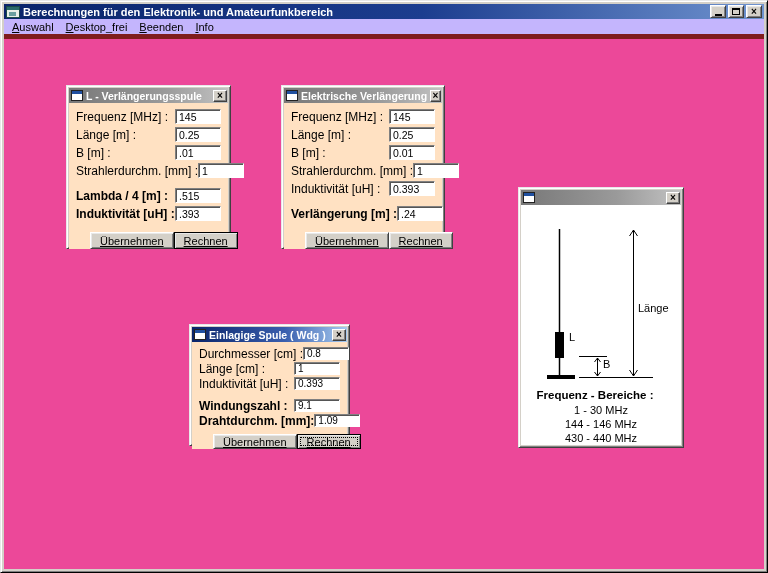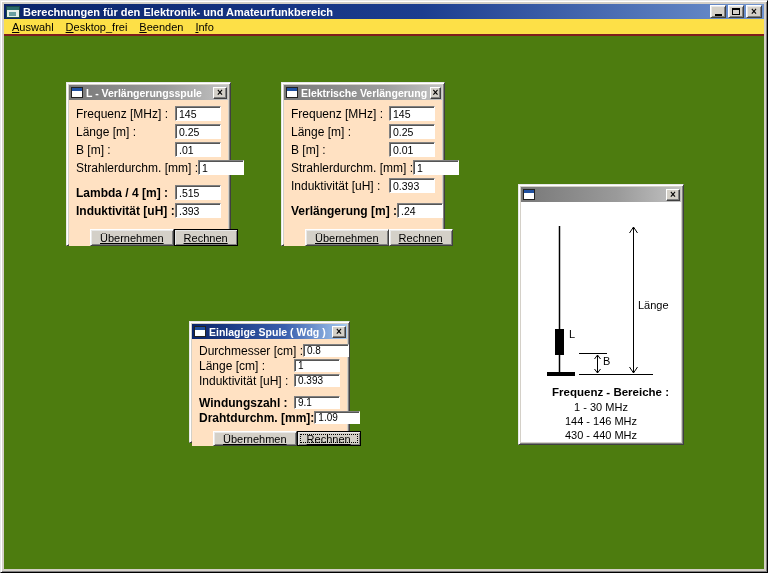--- a/index.html
+++ b/index.html
@@ -42,32 +42,32 @@
     box-shadow: inset 1px 1px 0 #e8e8e8, inset -1px -1px 0 #808080;
     display:flex; align-items:center; justify-content:center;
     color:#000;
   }
   .glyph-min { width:7px; height:2px; background:#000; margin-top:6px; }
   .glyph-max { width:8px; height:7px; border:1px solid #000; border-top-width:2px; background:transparent; }
   .glyph-close { font-size:10px; font-weight:bold; line-height:10px; }
 
   .menu-bar {
     height:15px; flex:0 0 15px;
-    background:#fde047;
+    background:#c4b5fd;
     display:flex; align-items:center; padding-left:2px;
   }
   .menu-item {
     display:inline-block; padding:1px 6px; cursor:default;
   }
   .menu-item::first-letter { text-decoration:underline; }
 
   .client-area {
     flex:1 1 auto; position:relative;
-    background:#4d7c0f;
-    border-top:2px solid #7f1d1d;
+    background:#ec4899;
+    border-top:5px solid #7f1d1d;
     overflow:hidden;
   }
 
   
   .child {
     position:absolute;
     background:#d4d0c8;
     border:1px solid; border-color:#e8e8e8 #404040 #404040 #e8e8e8;
     box-shadow: inset 1px 1px 0 #fff, inset -1px -1px 0 #808080;
     padding:2px;
@@ -147,21 +147,21 @@
     flex:1 1 auto; background:#fff; position:relative;
   }
   .antenna-heading {
     position:absolute; top:5px; left:0; right:0;
     text-align:center; font-weight:bold; font-size:11.5px;
   }
   .diagram-svg { position:absolute; left:0; top:0; }
   .diag-label { position:absolute; font-size:11px; }
   .freq-heading {
     position:absolute; top:184px; left:0; right:12px;
-    text-align:right; font-weight:bold; font-size:11.5px;
+    text-align:center; font-weight:bold; font-size:11.5px;
   }
   .freq-line { position:absolute; left:0; right:0; text-align:center; font-size:11px; }
   .freq-0 { top:199px; } .freq-1 { top:213px; } .freq-2 { top:227px; }
 </style>
 </head>
 <body>
 
 <div class="main-window">
 
   <div class="title-bar">

